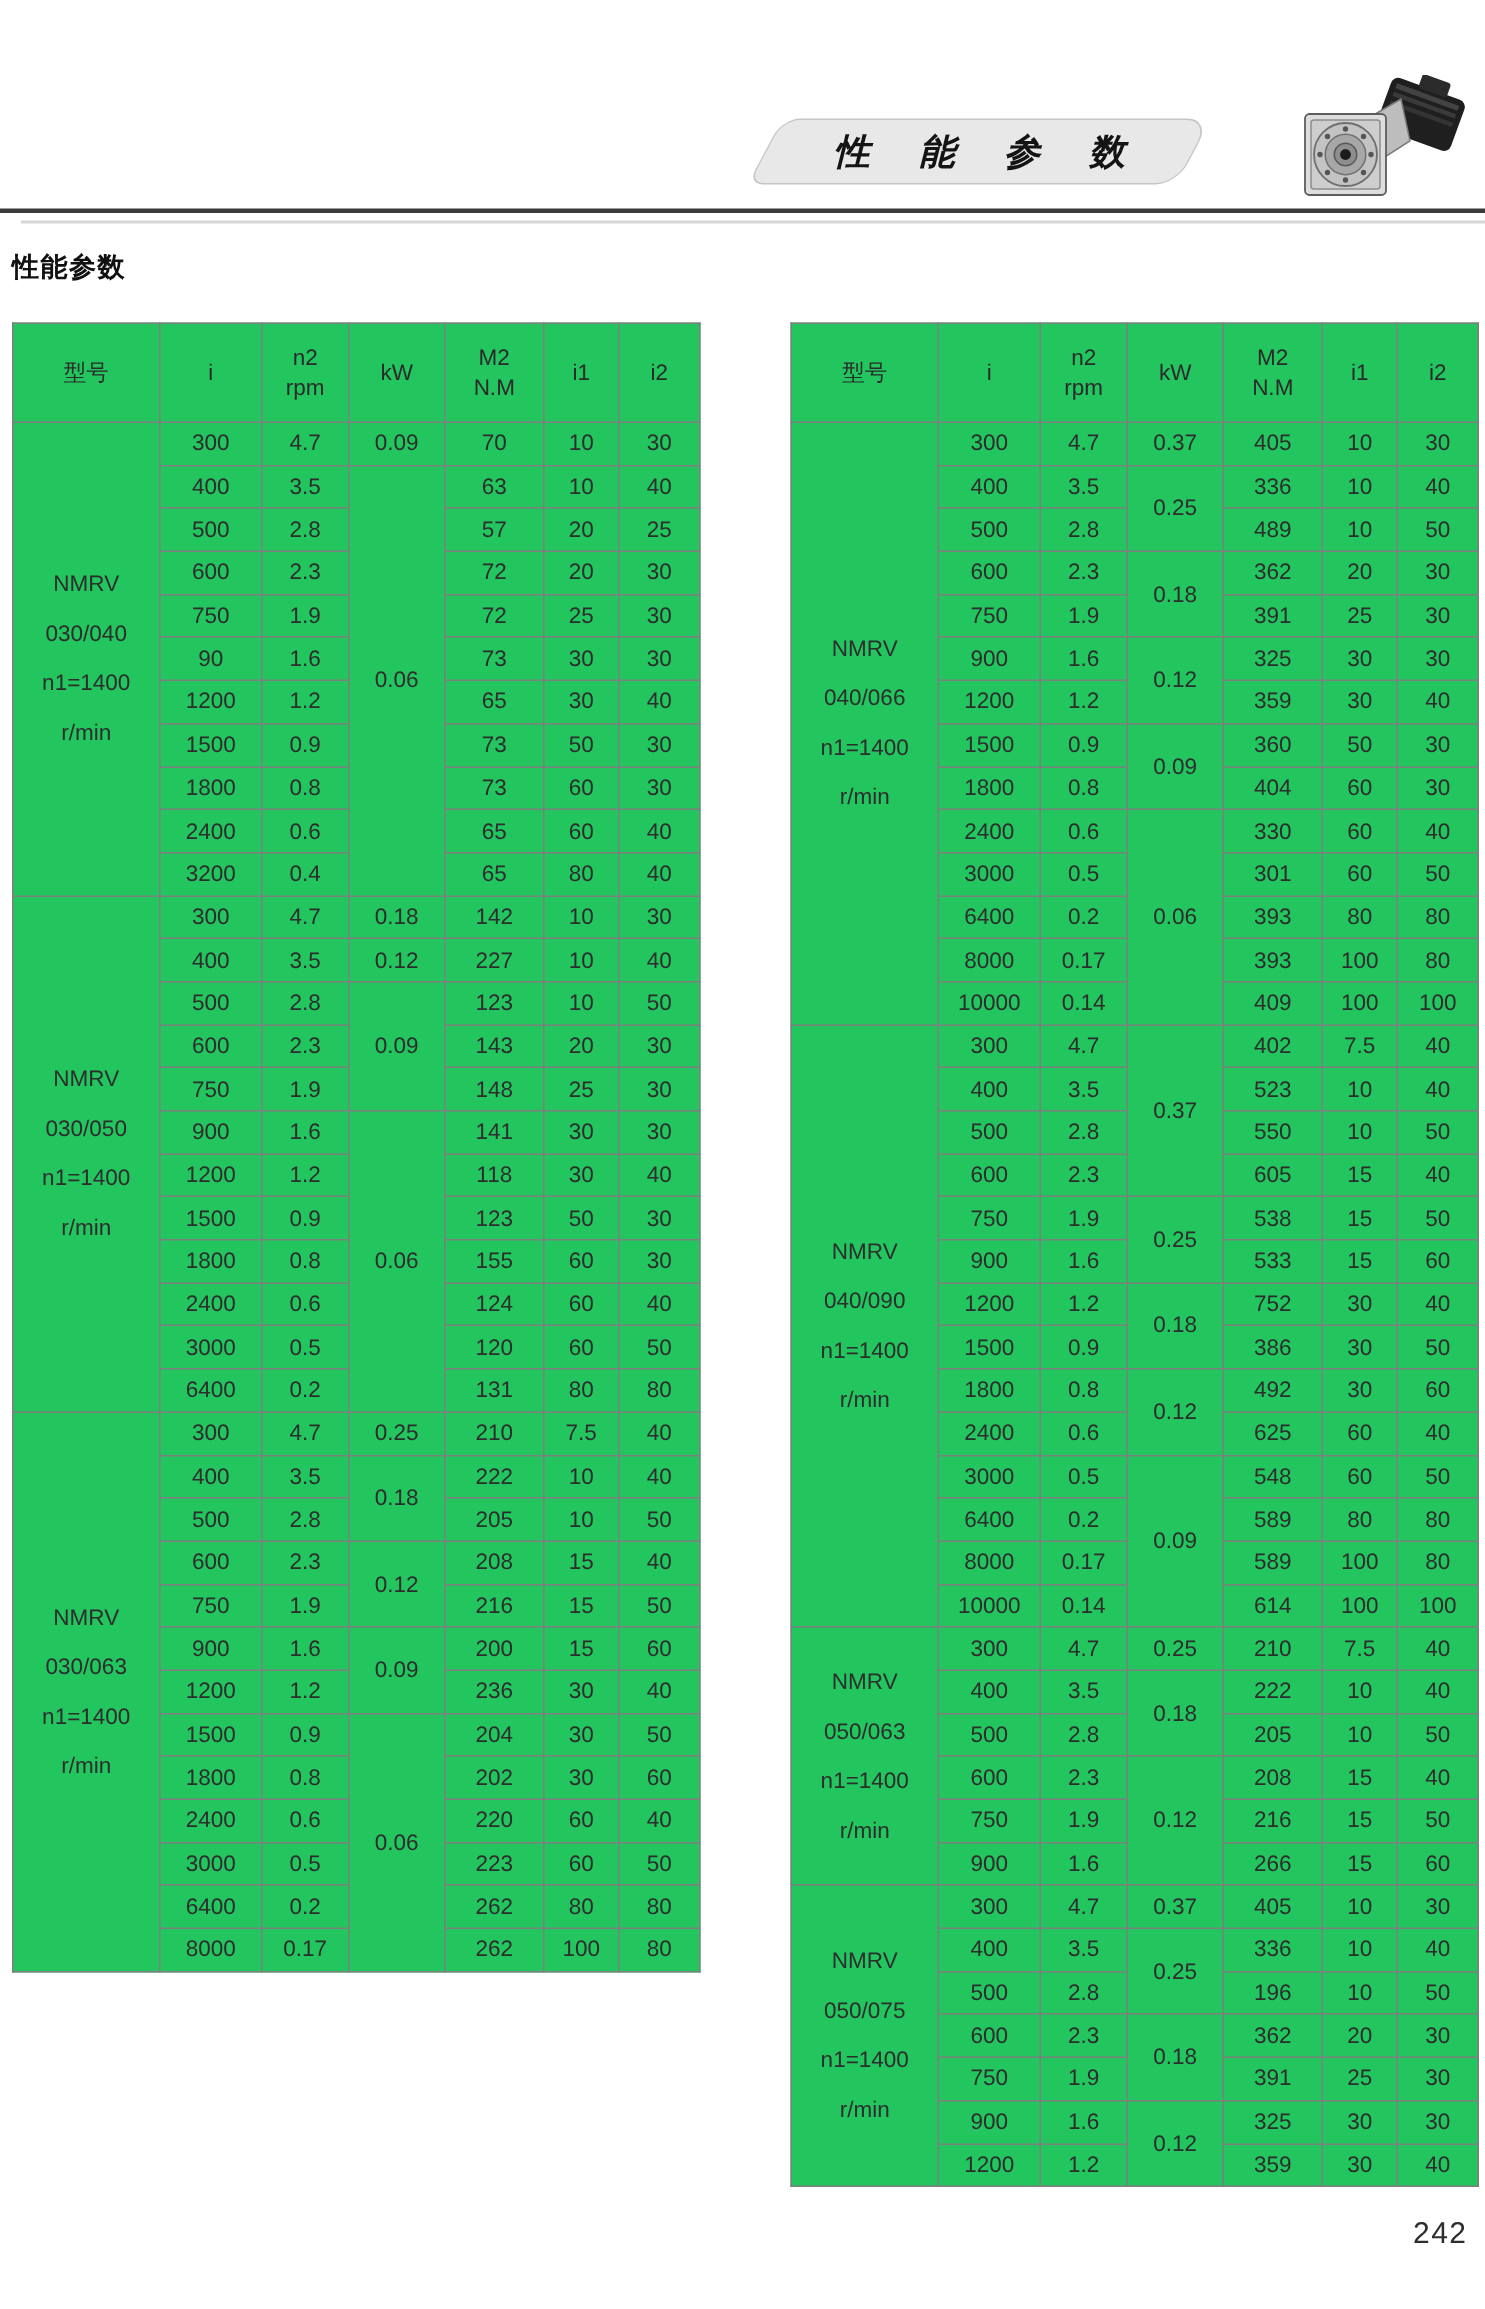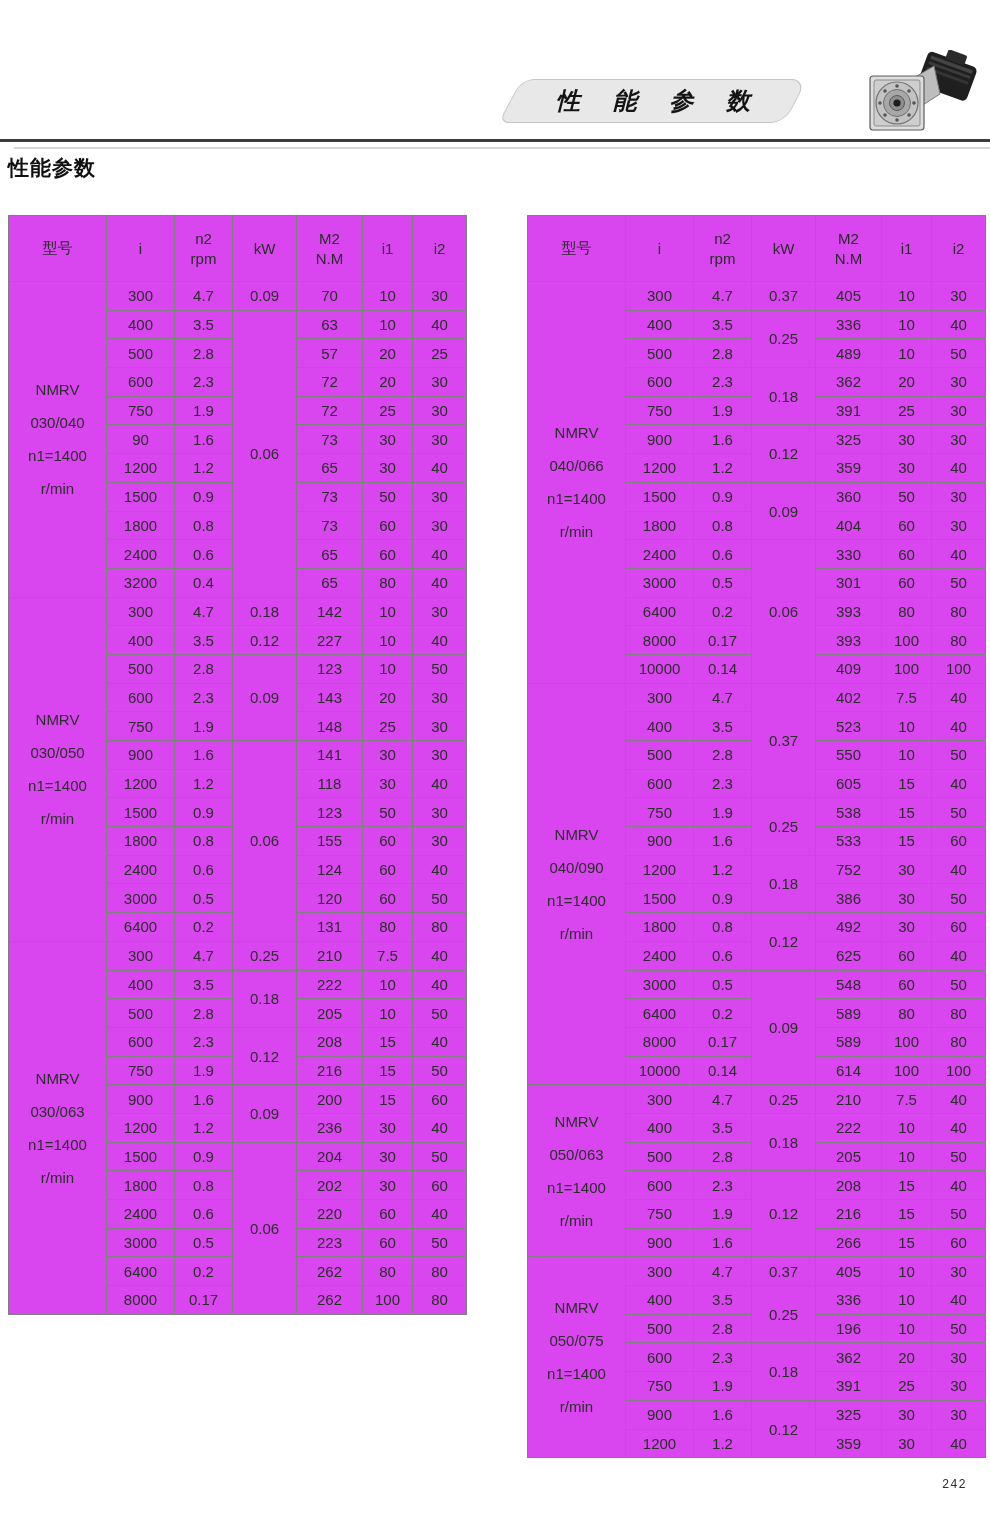--- a/index.html
+++ b/index.html
@@ -29,33 +29,33 @@
     letter-spacing: 13px;
     color: #141414;
     white-space: nowrap;
     padding-left: 13px; 
   }
 
   .rule-dark  { position: absolute; left: 0; top: 139px; width: 990px; height: 3px; background: #3b3b3b; }
   .rule-light { position: absolute; left: 14px; top: 147px; width: 976px; height: 2px; background: #d6d6d6; }
 
   .section-title {
-    position: absolute; left: 8px; top: 154px;
-    font-size: 21px; font-weight: 700; color: #101010;
+    position: absolute; left: 8px; top: 166px;
+    font-size: 18px; font-weight: 700; color: #101010;
     letter-spacing: 1px; margin: 0;
   }
 
   .motor-photo { position: absolute; left: 860px; top: 50px; width: 120px; height: 90px; }
 
   
   .perf-table {
     position: absolute;
     border-collapse: collapse;
     table-layout: fixed;
-    background: #d946ef;
+    background: #22c55e;
     color: #2d2d2d;
   }
   #left-table  { left: 8px;   top: 215px; }
   #right-table { left: 527px; top: 215px; }
   .perf-table th, .perf-table td {
     border: 1px solid #7f7f7f;
     font-size: 15px;
     font-weight: 400;
     text-align: center;
     vertical-align: middle;
@@ -65,21 +65,21 @@
   }
   .perf-table thead tr { height: 66px; }
   .perf-table tbody tr { height: 28.7px; }
   .perf-table th { color: #2a2a2a; }
   .perf-table th div { line-height: 20px; }
   .model-cell { text-align: left; padding-left: 13px; }
   .model-cell div { line-height: 33px; }
 
   .page-number {
     position: absolute; left: 942px; top: 1478px;
-    font-size: 12px; color: #2e2e2e; letter-spacing: 1px; font-family: Liberation Mono, monospace;
+    font-size: 20px; color: #2e2e2e; letter-spacing: 1px;
   }
 </style>
 </head>
 <body>
 
 <div class="page">
 
   <div class="banner">
     <span class="banner-label">性 能 参 数</span>
   </div>

